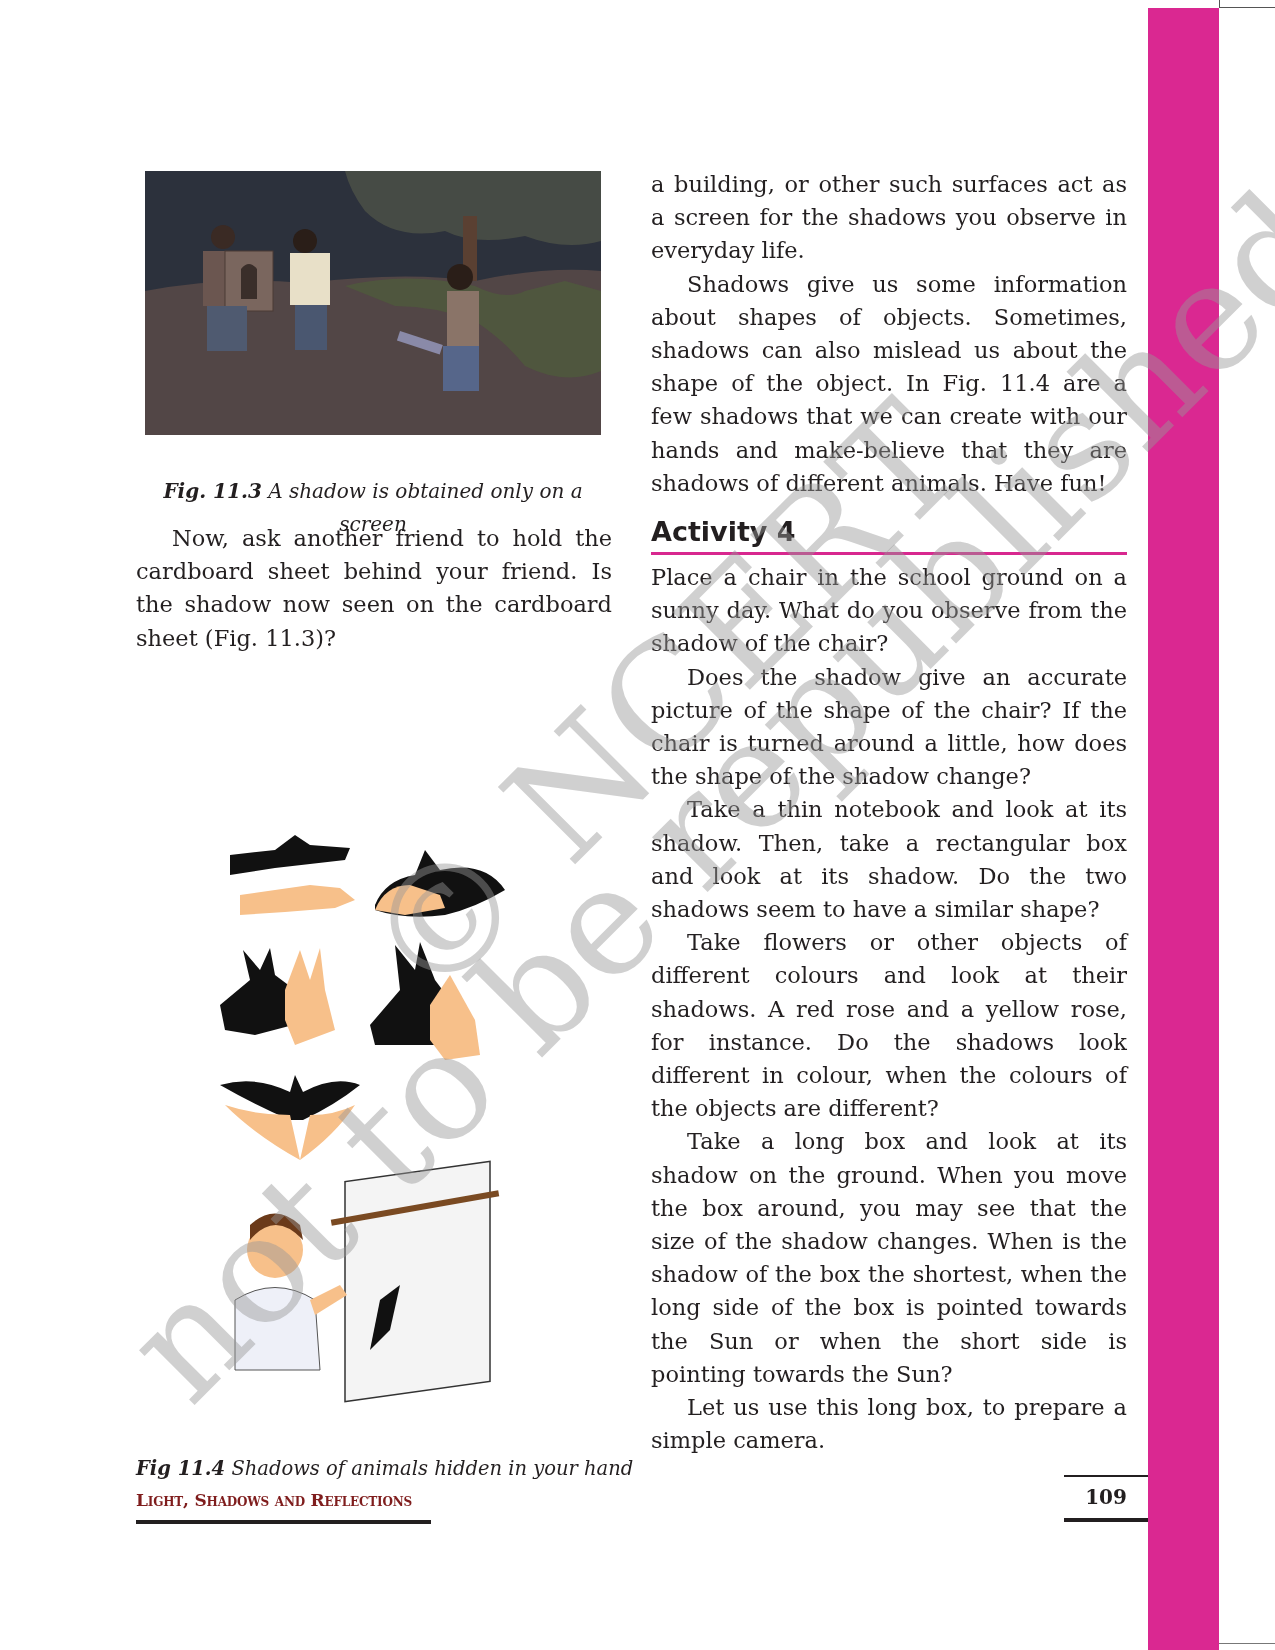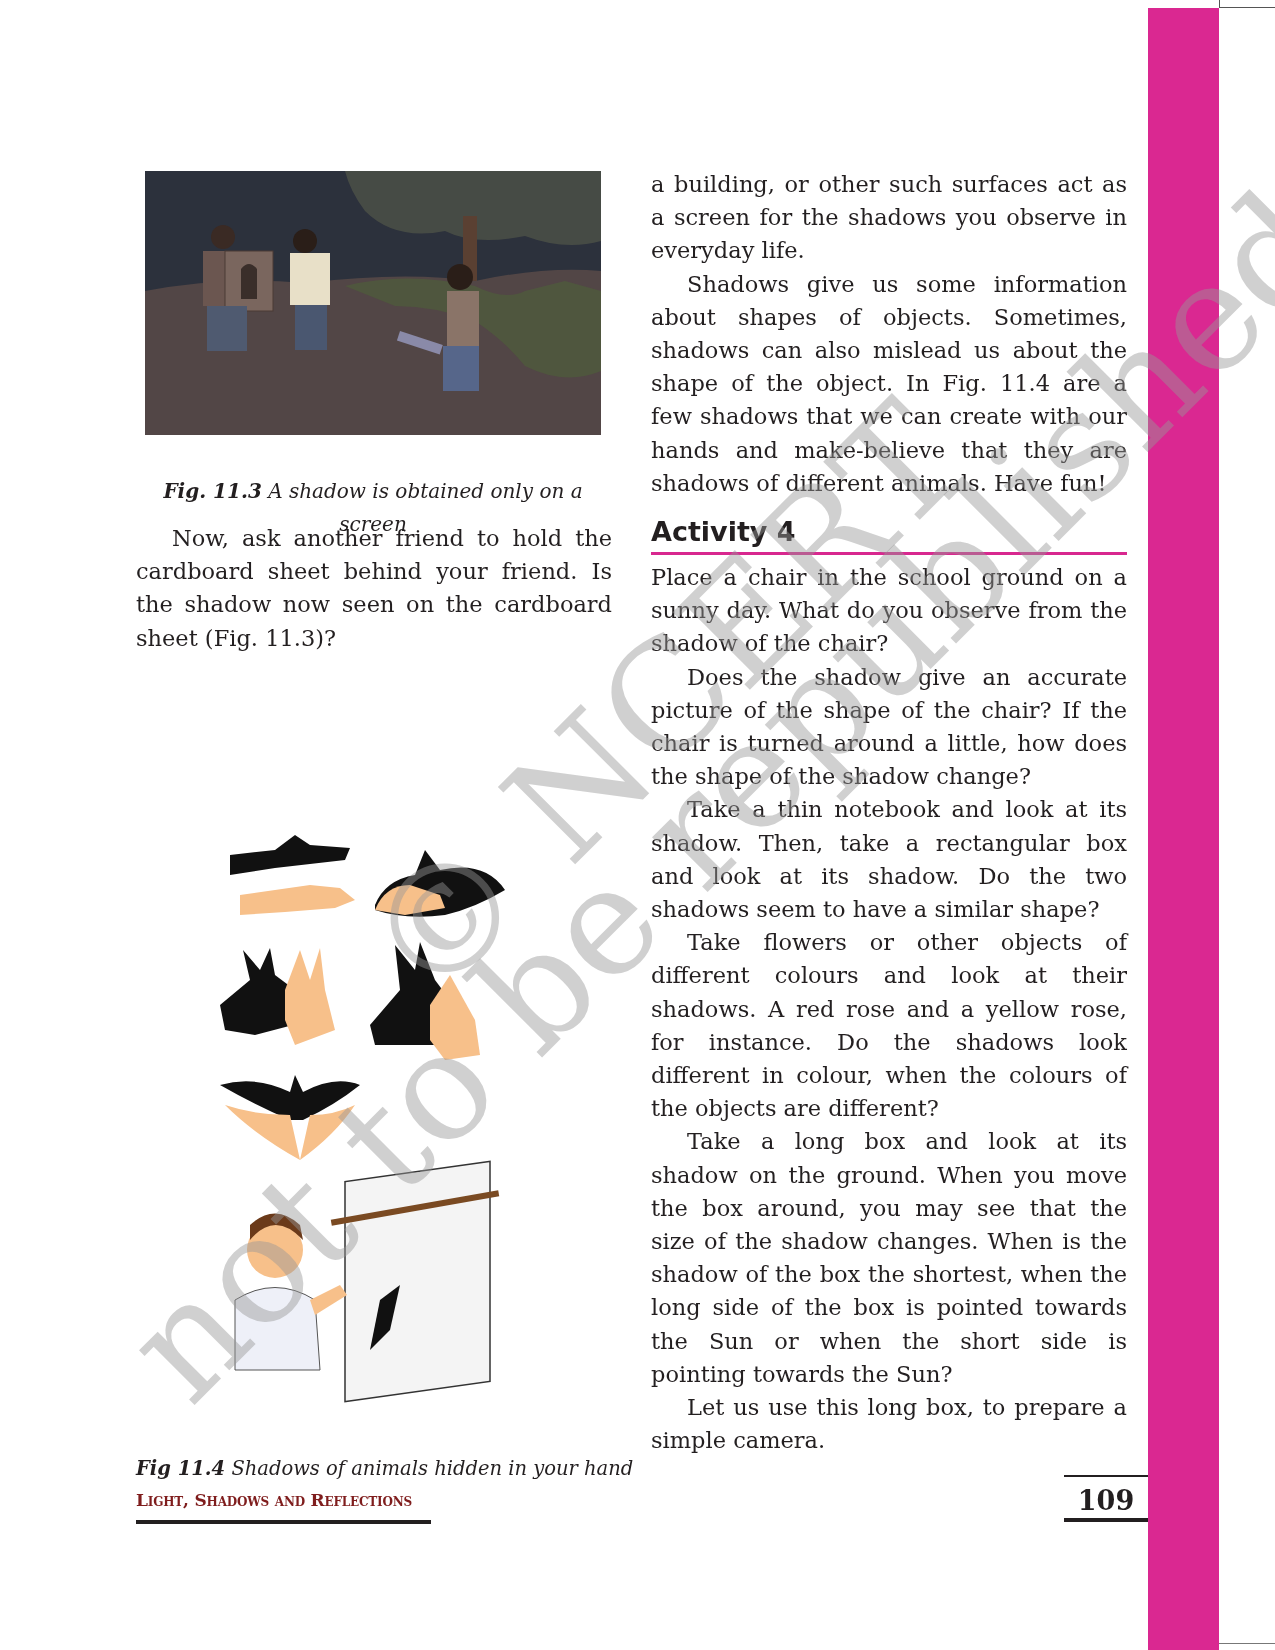--- a/index.html
+++ b/index.html
@@ -23,21 +23,21 @@
   .pinkbar { position: absolute; left: 1148px; top: 8px; width: 71px; height: 1642px; background: #da2891; }
   .crop-tr-h { position: absolute; left: 1219px; top: 7px; width: 56px; height: 1px; background: #555; }
   .crop-tr-v { position: absolute; left: 1219px; top: 0; width: 1px; height: 8px; background: #555; }
   .crop-br-h { position: absolute; left: 1219px; top: 1643px; width: 56px; height: 1px; background: #777; }
   .foot-left { position: absolute; left: 136px; top: 1490px; font-family: "DejaVu Serif", serif; font-weight: bold;
                font-size: 17px; color: #7f1d1d; font-variant: small-caps; letter-spacing: -0.2px; }
   .foot-left-rule { position: absolute; left: 136px; top: 1520px; width: 295px; height: 4px; background: #231f20; }
   .foot-right-rule-top { position: absolute; left: 1064px; top: 1475px; width: 84px; height: 2px; background: #231f20; }
   .foot-right-rule-bot { position: absolute; left: 1064px; top: 1518px; width: 84px; height: 4px; background: #231f20; }
   .pagenum { position: absolute; left: 1064px; top: 1485px; width: 84px; text-align: center; font-weight: bold;
-             font-size: 27px; font-family: "DejaVu Serif", serif; }
+             font-size: 20px; font-family: "DejaVu Serif", serif; }
   .watermark { position: absolute; font-family: "DejaVu Serif", serif; color: rgba(150,150,150,0.45);
                transform-origin: left bottom; white-space: nowrap; pointer-events: none; }
   .wm1 { left: 455px; top: 860px; font-size: 150px; transform: rotate(-45deg); }
   .wm2 { left: 215px; top: 1260px; font-size: 150px; transform: rotate(-45deg); }
   .hands { position: absolute; left: 215px; top: 830px; width: 340px; height: 590px; }
 </style>
 </head>
 <body>
 
 <div class="crop-tr-v"></div>

